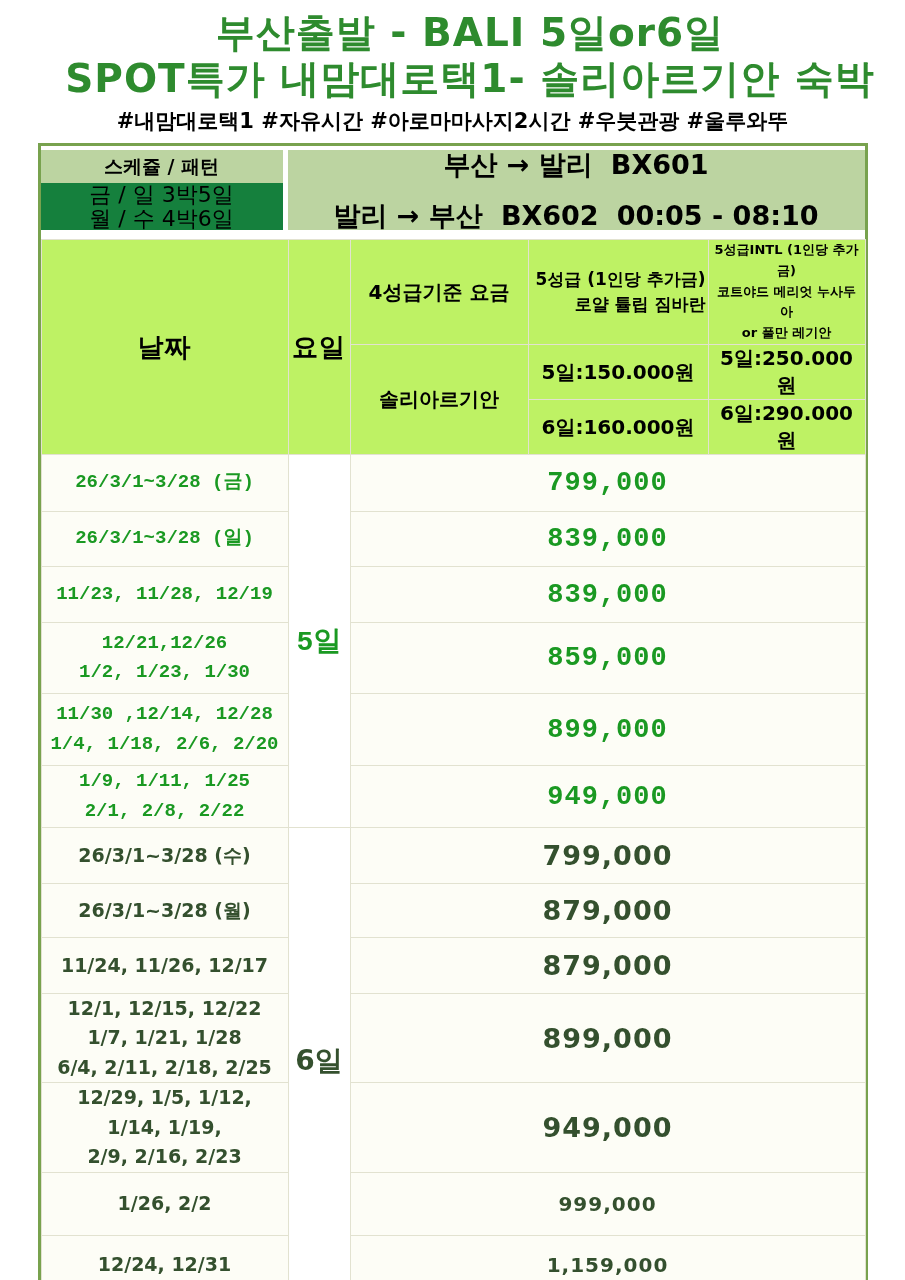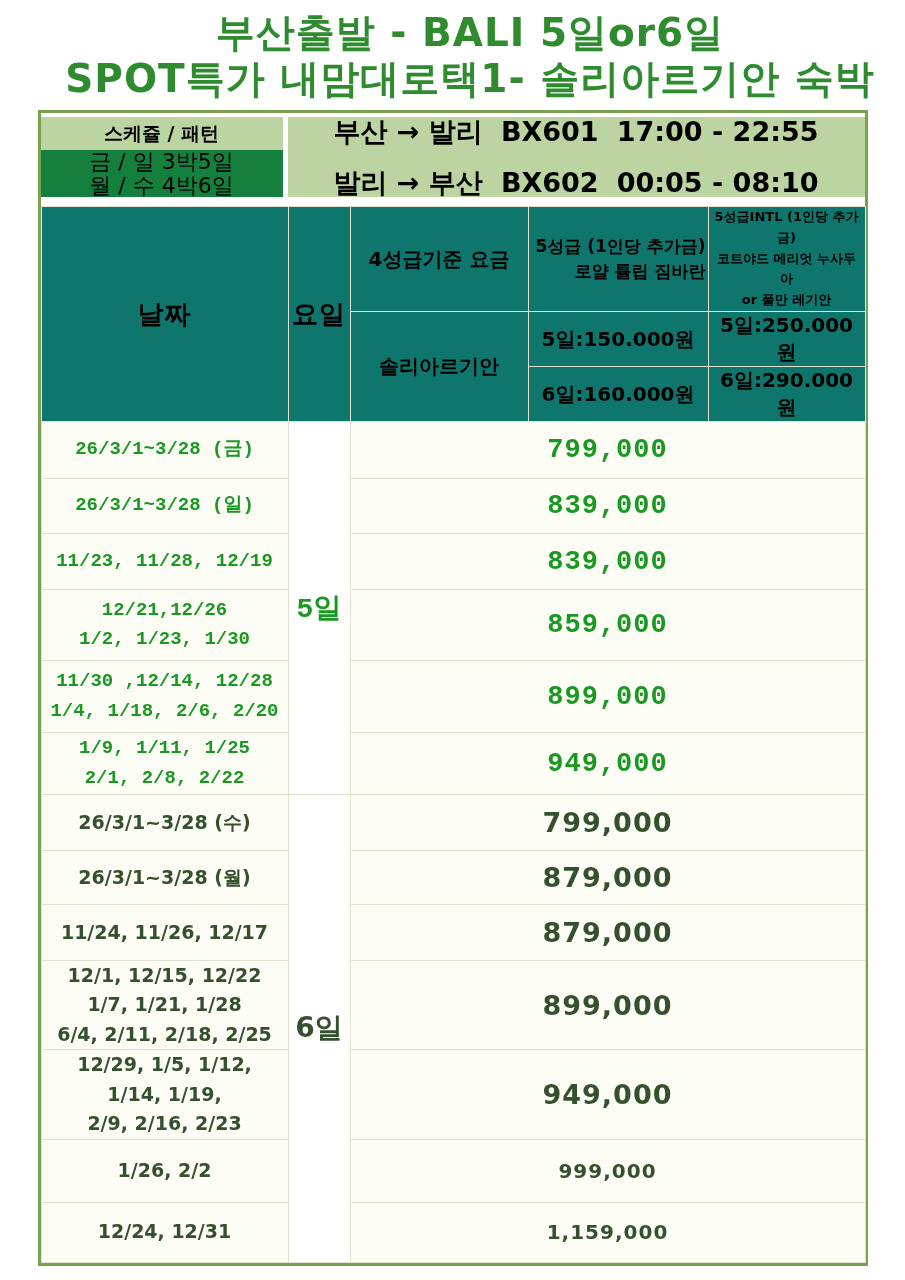--- a/index.html
+++ b/index.html
@@ -70,21 +70,21 @@
   table { width:100%; border-collapse:collapse; table-layout:fixed; }
   td {
     border:1px solid #e2e2d0;
     background:#fdfdf6;
     text-align:center; vertical-align:middle;
     font-weight:bold;
     padding:0 2px;
     overflow:hidden;
   }
   
-  .hd { background:#0f766e; color:#000; }
+  .hd { background:#bef264; color:#000; }
   .h-date, .h-day { font-size:26px; letter-spacing:1px; }
   .h-base  { font-size:20px; }
   .h-hotel { font-size:17px; line-height:1.5;text-align:right; }
   .h-intl  { font-size:13px; line-height:1.6; }
   .h-price { font-size:20px; }
 
   
   .date-cell  { font-size:19px; line-height:1.55; white-space:pre-line; }
   .price-cell { font-size:27px; letter-spacing:1px; }
   .price-sm   { font-size:20px; }
@@ -93,36 +93,36 @@
   .g { color:#1a9922;font-family:Liberation Mono, monospace; }   
   .d { color:#34502e; }   
 </style>
 </head>
 <body>
 
 <div class="page">
 
   <div class="title-line">부산출발 - BALI 5일or6일</div>
   <div class="title-line">SPOT특가 내맘대로택1- 솔리아르기안 숙박</div>
+  <div class="hashtags">#내맘대로택1 #자유시간 #아로마마사지2시간 #우붓관광 #울루와뚜</div>
 
   <div class="box">
 
     <div class="sched">
       <div class="sched-left">
         <div class="sched-label">스케쥴 / 패턴</div>
         <div class="sched-pattern">
           <span>금 / 일 3박5일</span>
           <span>월 / 수 4박6일</span>
         </div>
       </div>
       <div class="sched-right">
         <div class="flight-line">
           <span>부산 → 발리</span>
           <span>BX601</span>
-          <span>17:00 - 22:55</span>
         </div>
         <div class="flight-line">
           <span>발리 → 부산</span>
           <span>BX602</span>
           <span>00:05 - 08:10</span>
         </div>
       </div>
     </div>
 
     <div class="band-gap"></div>

